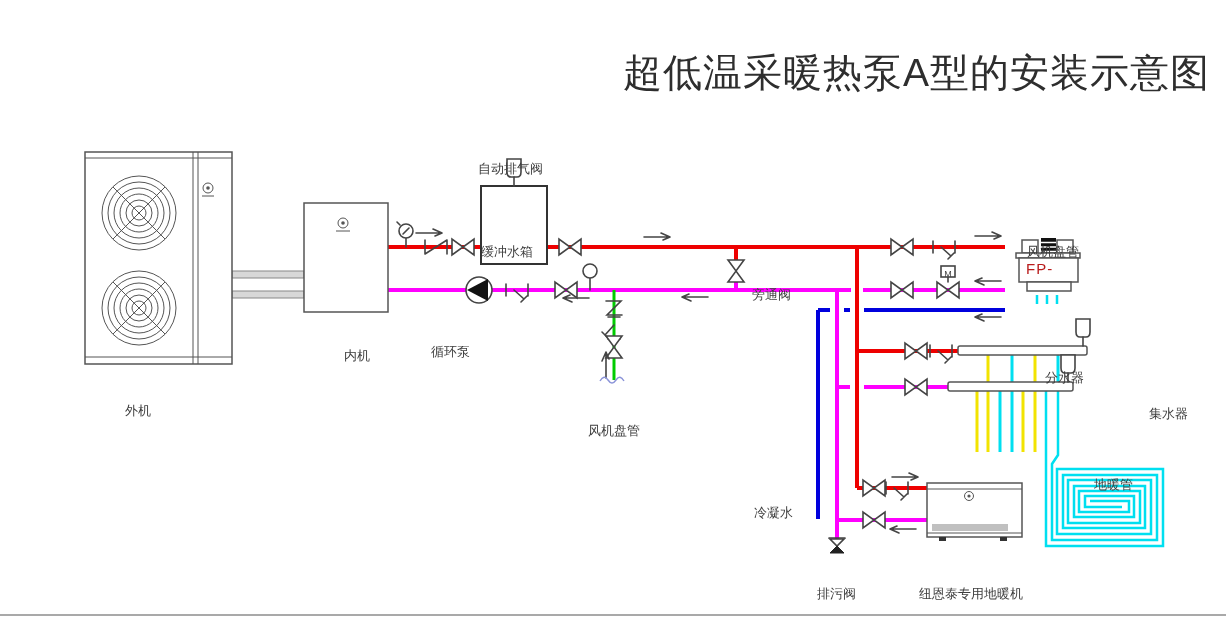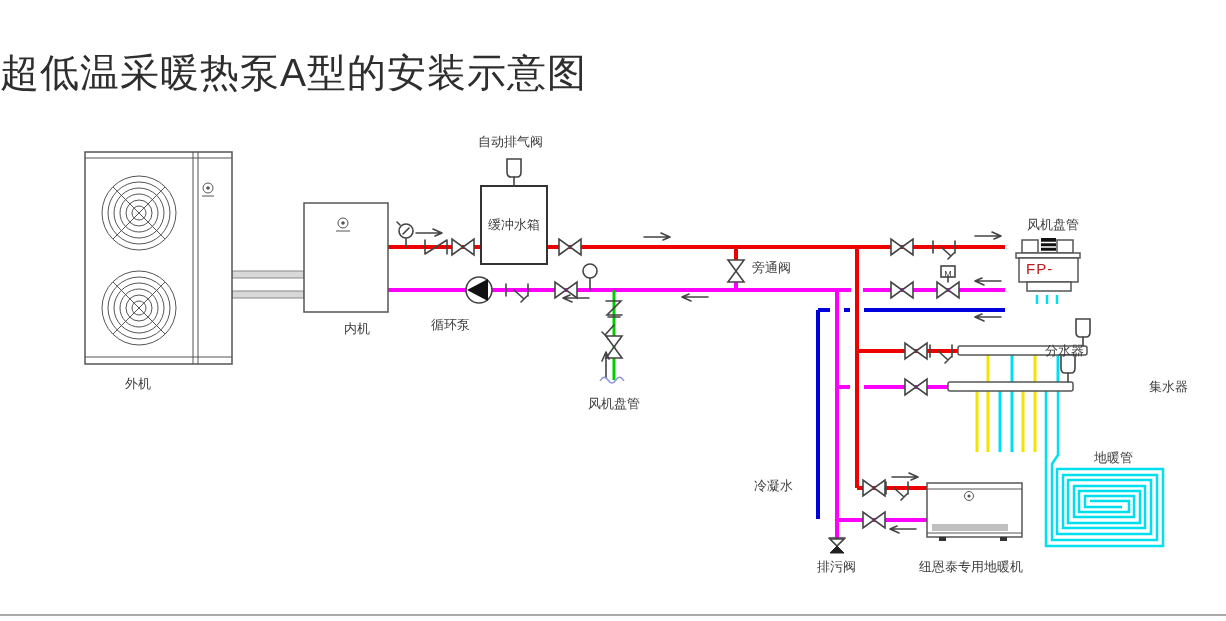--- a/index.html
+++ b/index.html
@@ -3,24 +3,24 @@
 <meta charset="utf-8">
 <style>
   :root{
     --c-supply:#ee0000; --c-return:#ff00ff; --c-condensate:#0000dd;
     --c-makeup:#00cc00; --c-floor_cyan:#00dff0; --c-floor_yellow:#f2e300;
     --c-line:#444444; --c-gray_pipe:#d8d8d8;
   }
   html,body{margin:0;padding:0;background:#fff;}
   #canvas{position:relative;width:1226px;height:621px;background:#fff;overflow:hidden;
           font-family:"Liberation Sans",sans-serif;}
-  #page-title{position:absolute;left:0;top:46px;width:1210px;text-align:left;
+  #page-title{position:absolute;left:0;top:46px;width:1210px;text-align:right;
       font-size:39px;letter-spacing:1px;color:#2e2e2e;white-space:nowrap;}
-  .lbl{position:absolute;font-size:13px;color:#3d3d3d;white-space:nowrap;line-height:1;}
-  .lbl.center{text-align:center;}
+  .lbl{position:absolute;font-size:13px;color:#3d3d3d;white-space:nowrap;line-height:1;margin-top:27px;}
+  .lbl.center{}
   #fp-text{position:absolute;left:1026px;top:260px;font-size:15px;color:#b91c1c;letter-spacing:1px;}
   #bottom-rule{position:absolute;left:0;top:614px;width:1226px;height:2px;background:#a9a9a9;}
   svg{position:absolute;left:0;top:0;}
   .sym{stroke:#444;stroke-width:1.6;fill:none;stroke-linecap:round;}
   .symfill{stroke:#444;stroke-width:1.6;fill:#fff;}
   .unit{stroke:#555;stroke-width:1.5;fill:#fff;}
   .thin{stroke:#555;stroke-width:1;fill:none;}
 </style>
 </head>
 <body>

